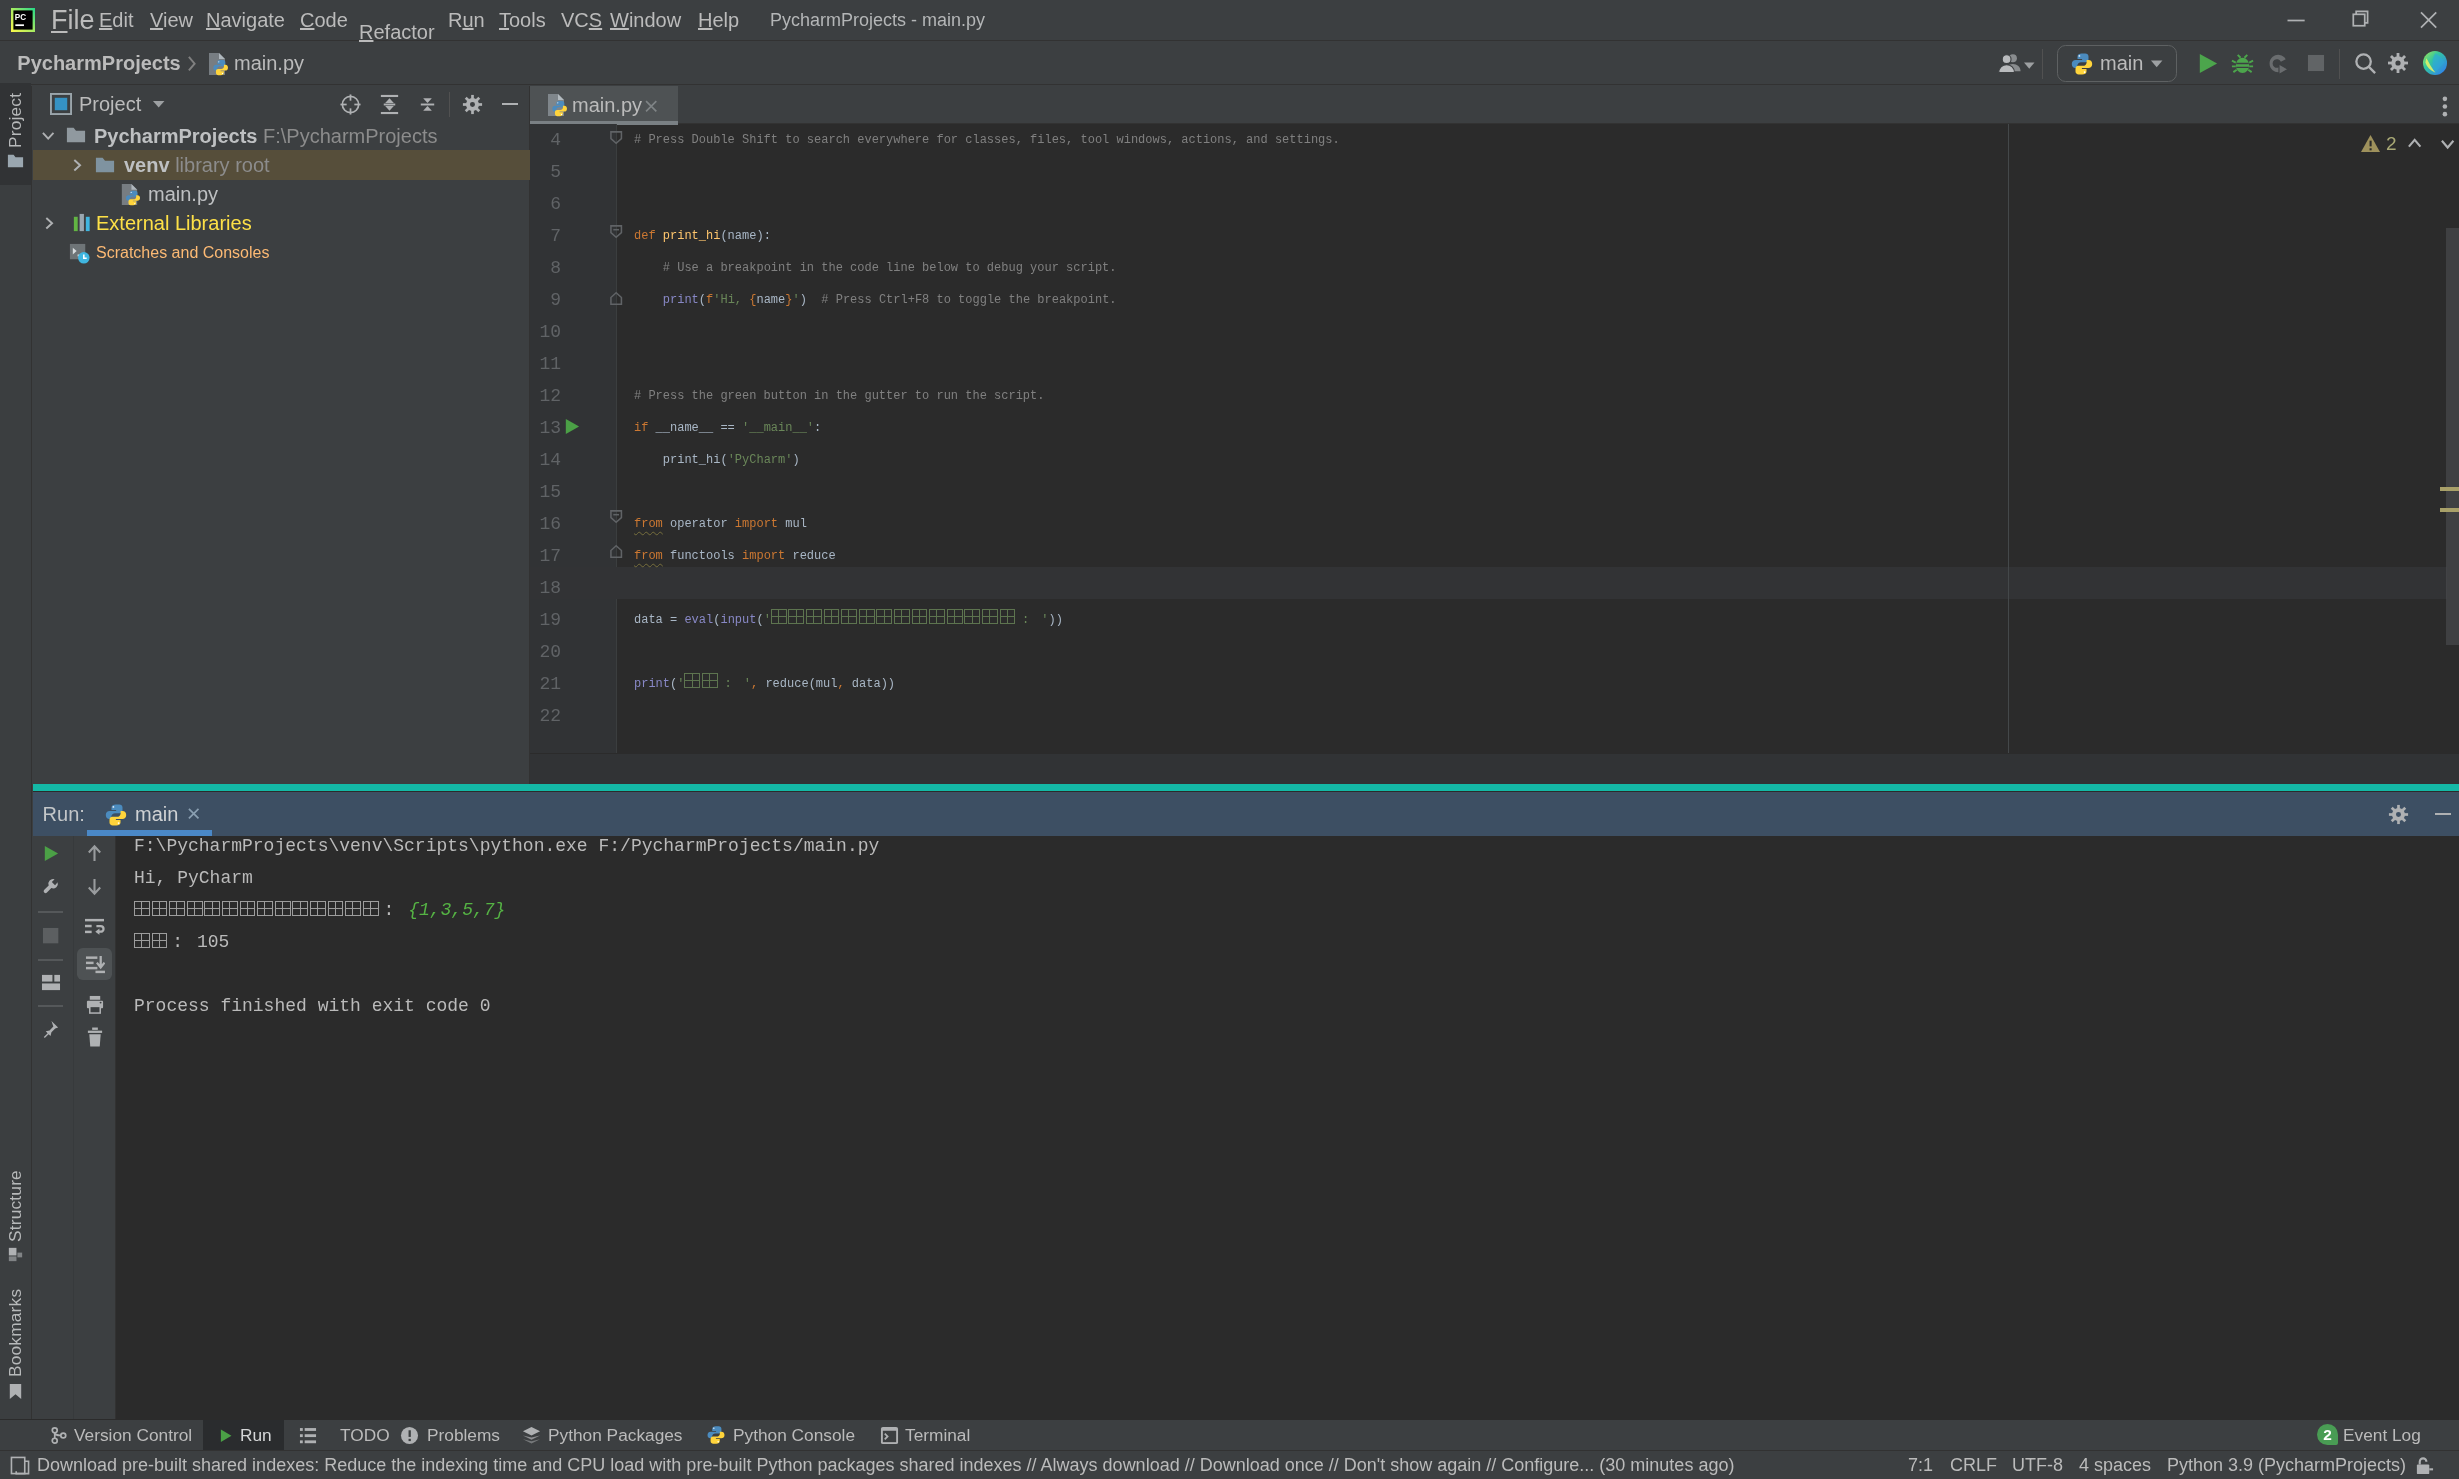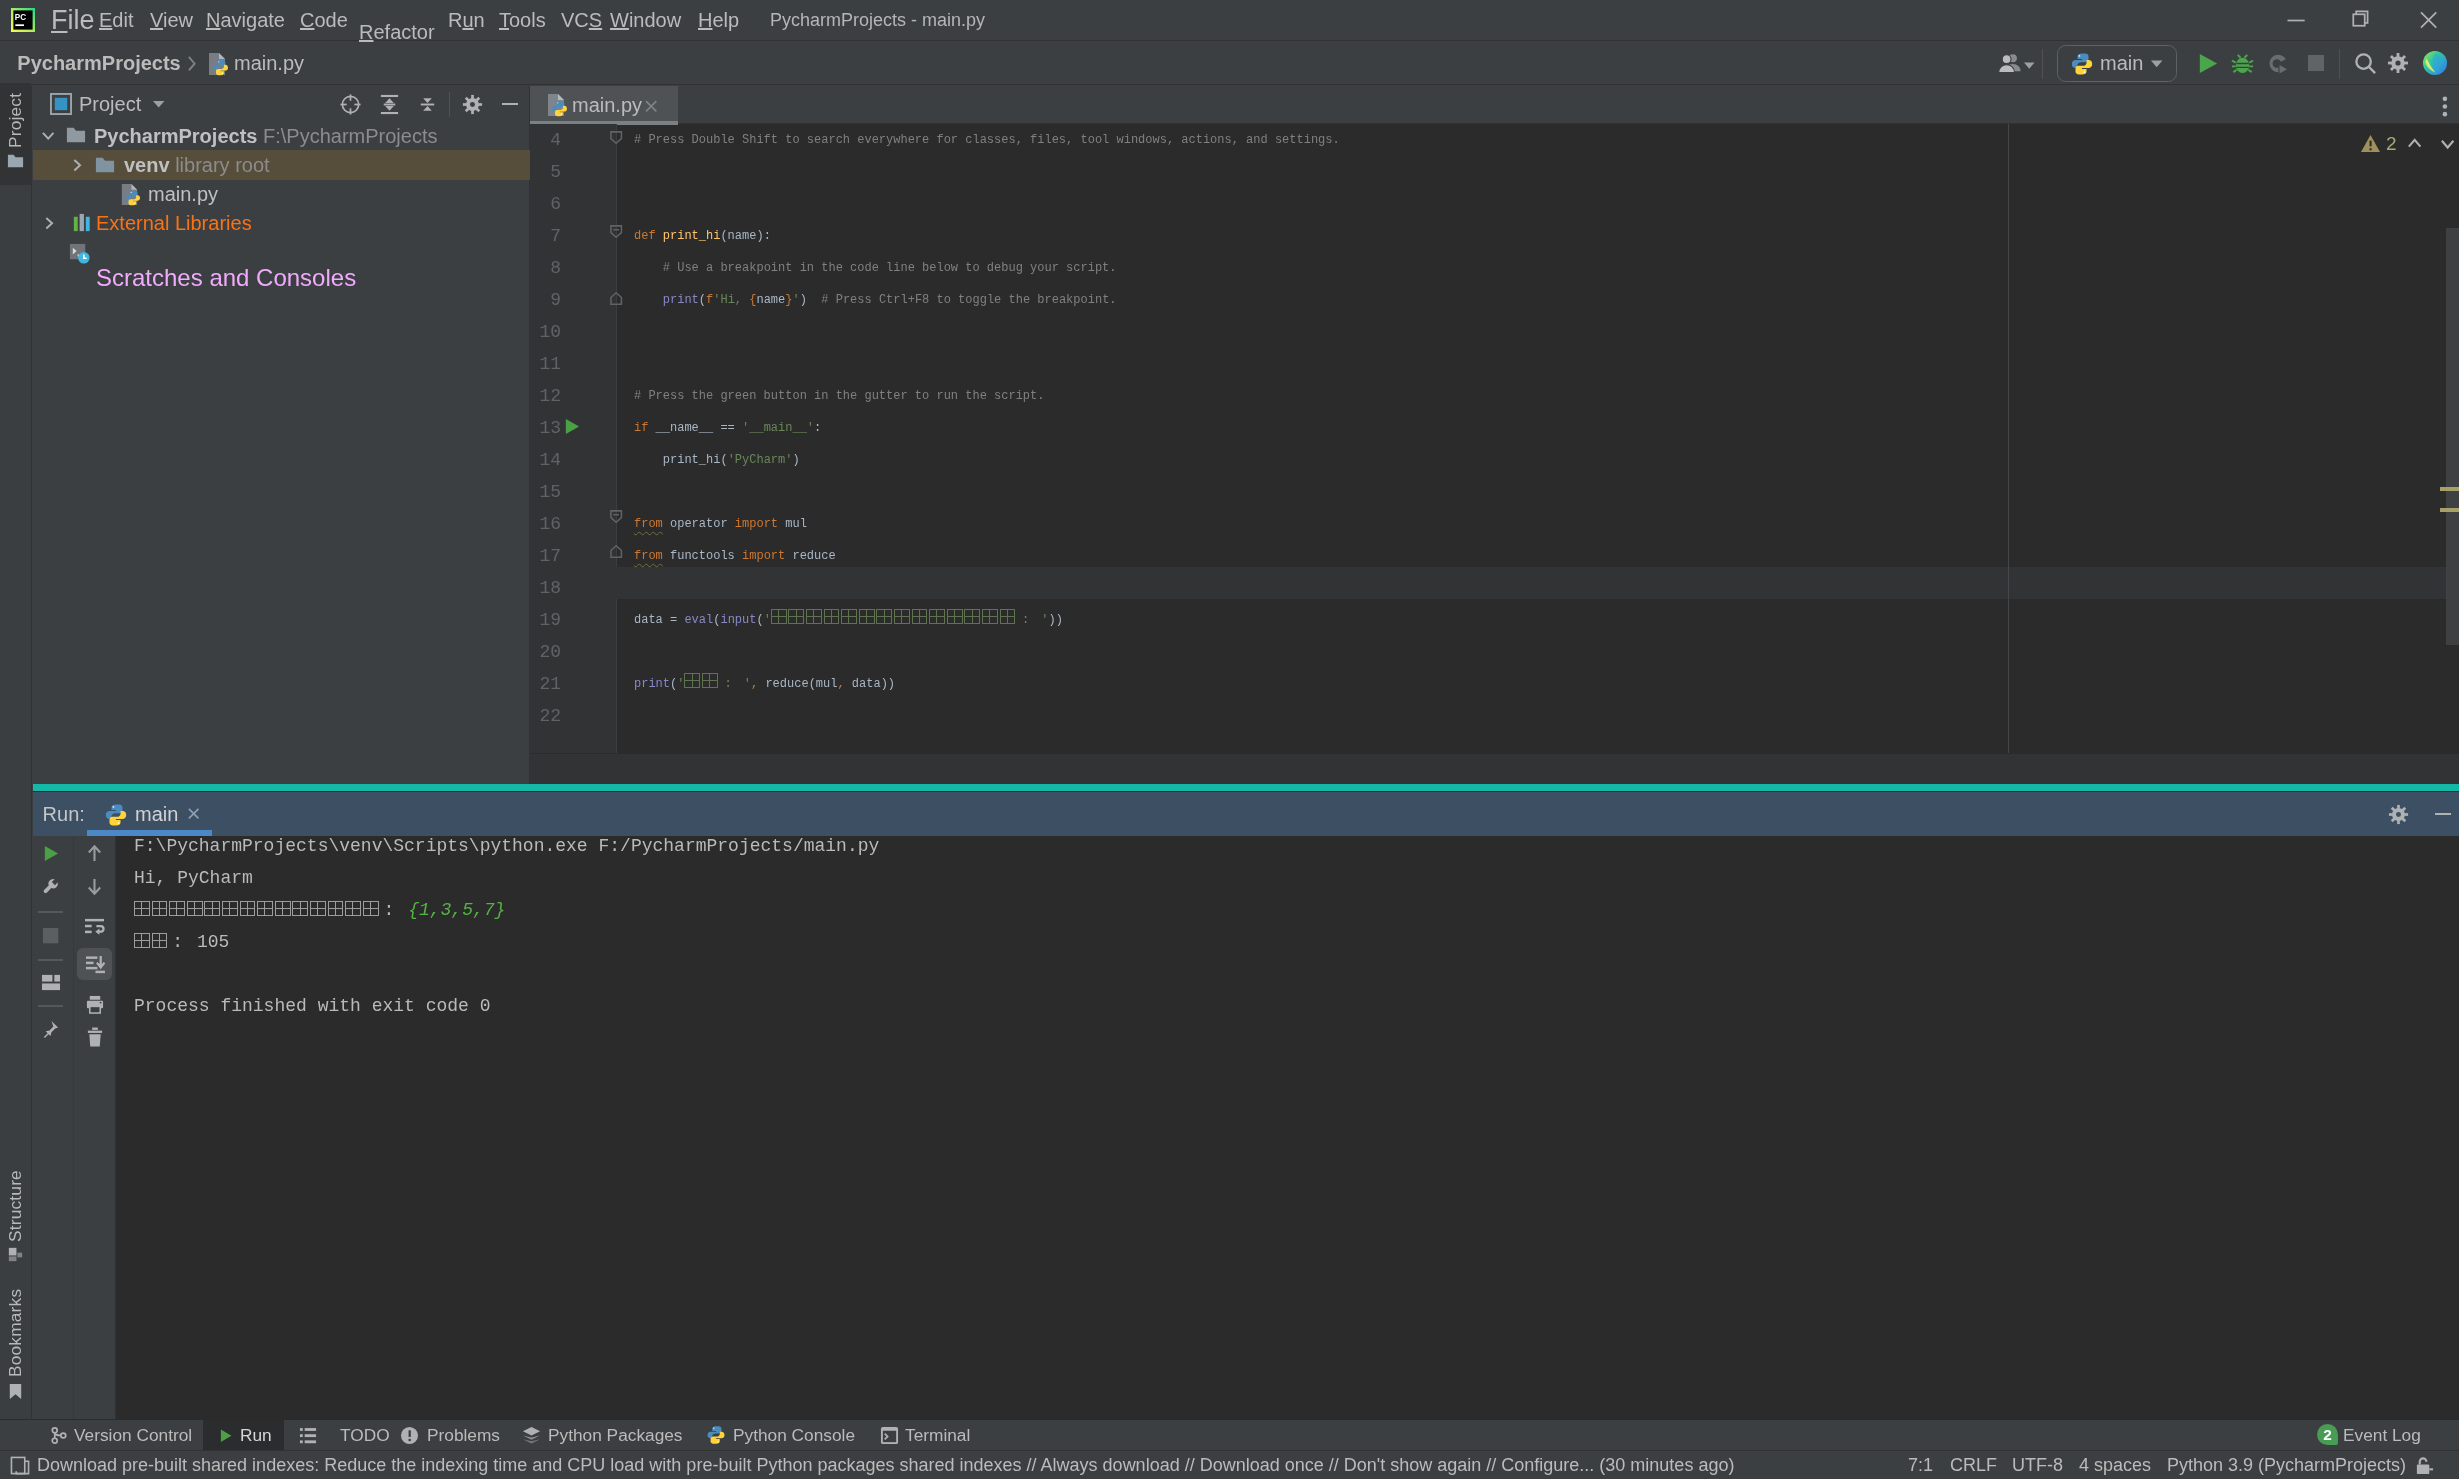--- a/index.html
+++ b/index.html
@@ -202,29 +202,29 @@
       </svg>
       <div class="abs" style="left:115px;top:93px;height:30px;line-height:30px;font-size:20px;color:#bec0c2;">main.py</div>
       <svg class="abs" style="left:8.6px;top:130px" width="14.4" height="14.4" viewBox="0 0 15 15" fill="none" stroke="#afb1b3" stroke-width="2">
         <path d="M4.5 2 L10.5 7.5 L4.5 13"></path>
       </svg>
       <svg class="abs" style="left:38px;top:126px" width="22" height="22" viewBox="0 0 23 23">
         <rect x="3" y="5" width="4" height="15" fill="#62b543"></rect>
         <rect x="9" y="2" width="4.5" height="18" fill="#9aa7b0"></rect>
         <rect x="15.5" y="5" width="4" height="15" fill="#40b6e0"></rect>
       </svg>
-      <div class="abs" style="left:63px;top:122px;height:30px;line-height:30px;font-size:20px;color:#f97316;text-align:right;">External Libraries</div>
+      <div class="abs" style="left:63px;top:122px;height:30px;line-height:30px;font-size:20px;color:#fde047;text-align:right;">External Libraries</div>
       <svg class="abs" style="left:35px;top:156px" width="23" height="23" viewBox="0 0 24 24">
         <path d="M2 2h16v16H2z" fill="#6e7477"></path>
         <path d="M5 6l4 3.5L5 13z" fill="#d8dcde"></path>
         <path d="M10 13h6v2h-6z" fill="#d8dcde"></path>
         <circle cx="16.5" cy="16.5" r="6" fill="#40b6e0"></circle>
         <path d="M16.5 13v4h3" stroke="#fff" stroke-width="1.6" fill="none"></path>
       </svg>
-      <div class="abs" style="left:63px;top:152px;height:30px;line-height:30px;font-size:24px;color:#f0abfc;margin-top:25px;">Scratches and Consoles</div>
+      <div class="abs" style="left:63px;top:152px;height:30px;line-height:30px;font-size:16px;color:#fdba74;">Scratches and Consoles</div>
     </div>
 </div>
 
 <div class="abs" id="editor" style="left:530px;top:86px;width:1929px;height:698px;background:#2b2b2b">
 
   <div class="abs" style="left:0;top:0;width:1929px;height:38px;background:#3c3f41;border-bottom:1px solid #323232">
     <div class="abs" style="left:0;top:0;width:148px;height:38px;background:#4e5254">
       <svg class="abs" style="left:14.4px;top:6.7px" width="24" height="24" viewBox="0 0 24 24">
           <use href="#pyfile"></use>
         </svg>

